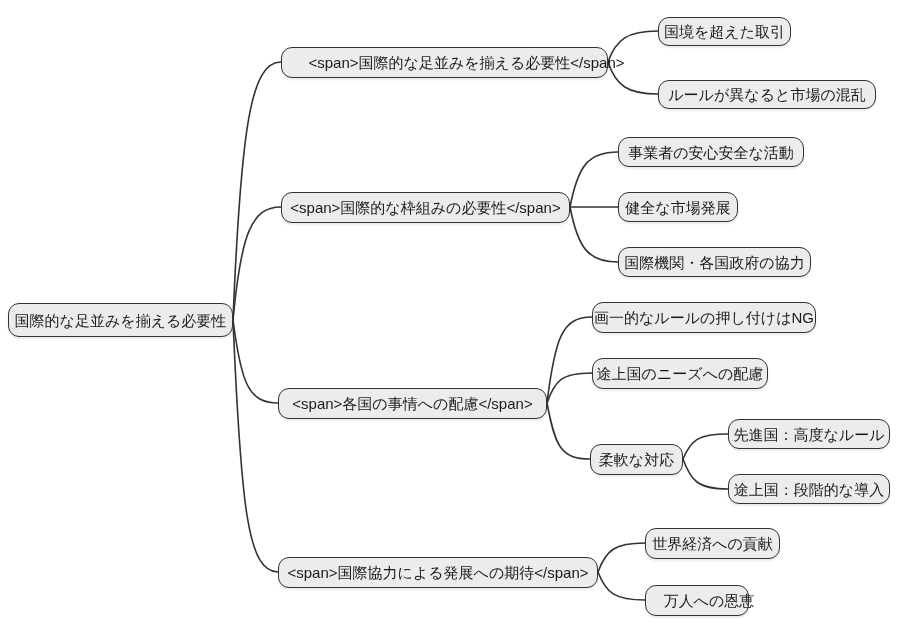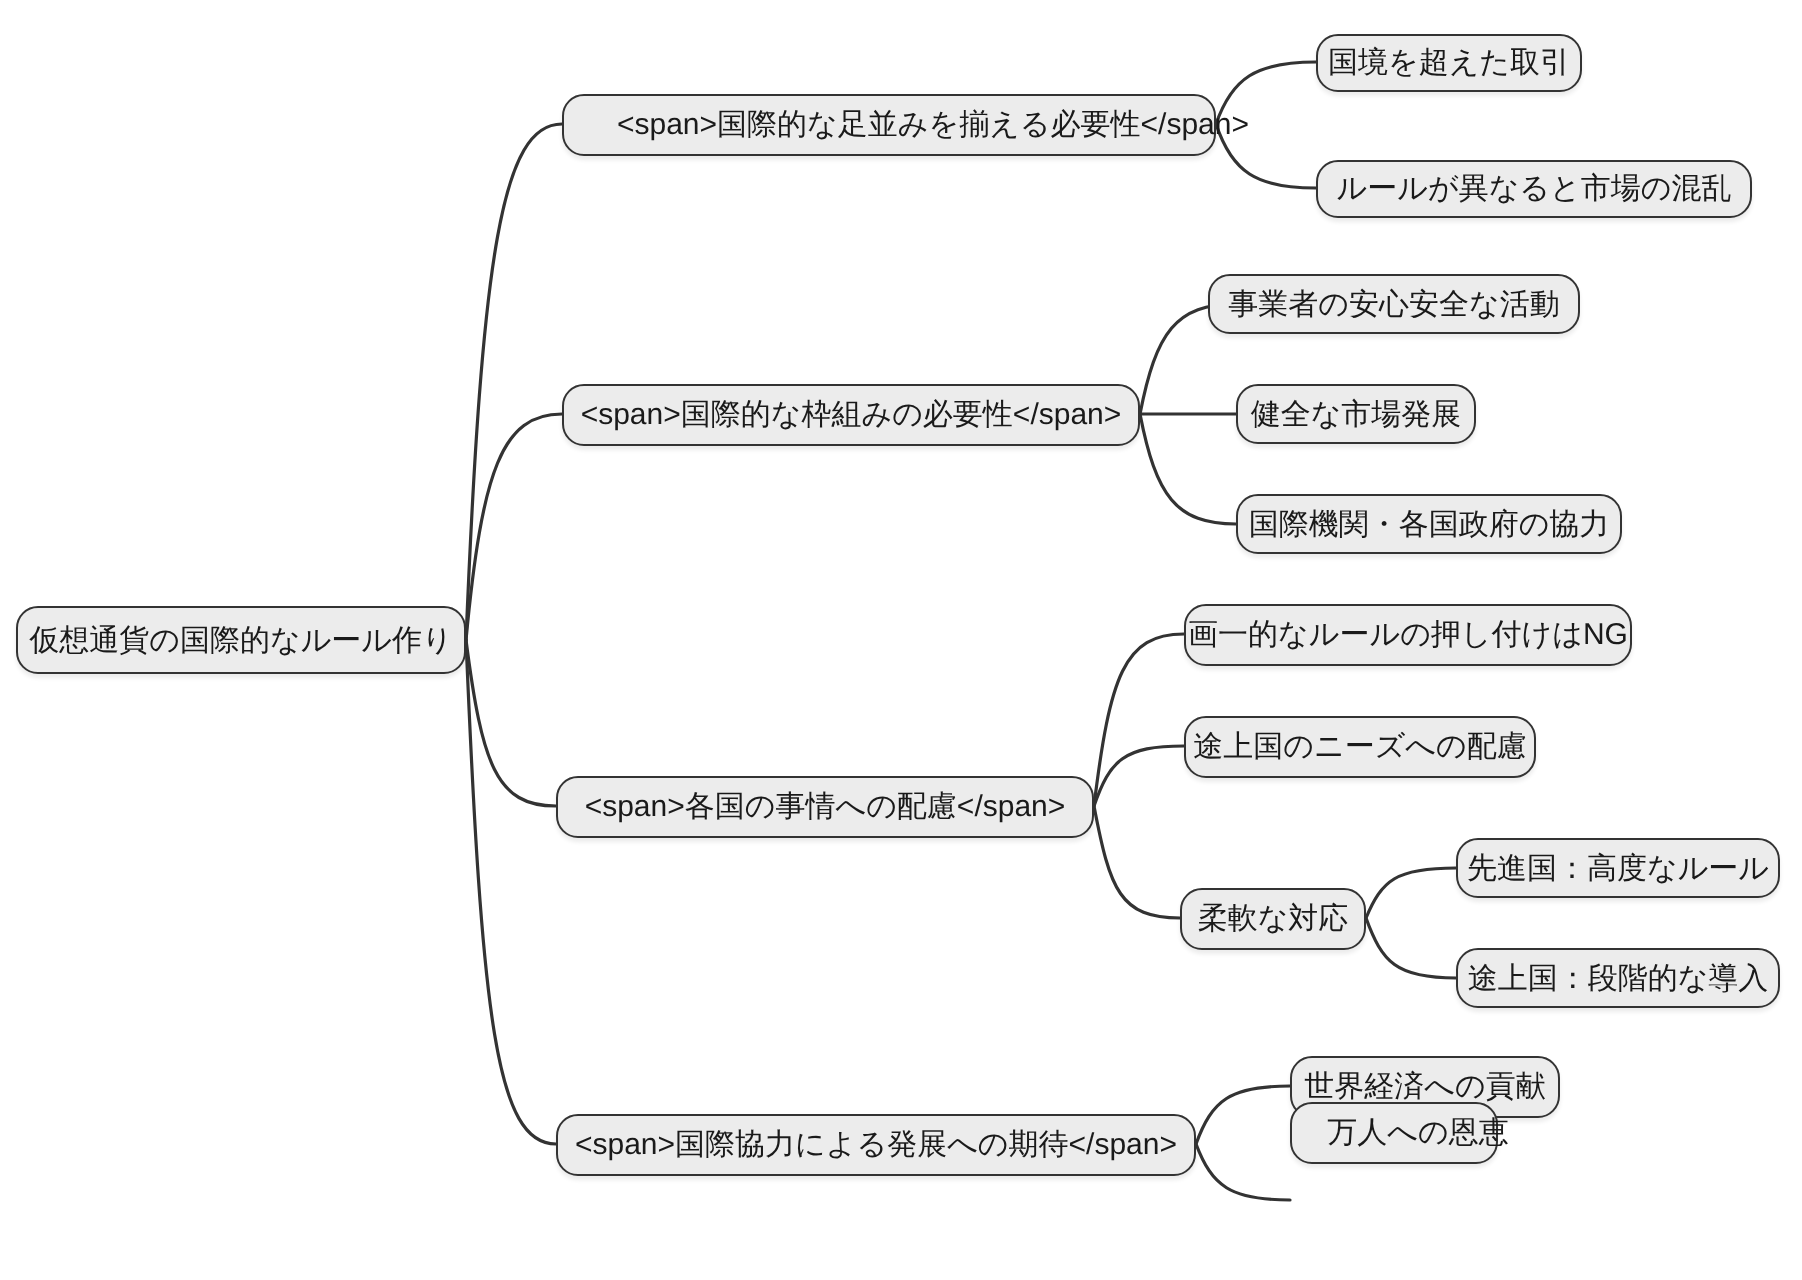--- a/index.html
+++ b/index.html
@@ -61,35 +61,35 @@
     <path d="M570,207 C578,248 588,262 618,262"></path>
     <path d="M547,403 C555,338 562,317 592,317"></path>
     <path d="M547,403 C555,380 562,373 592,373"></path>
     <path d="M547,403 C555,445 560,459 590,459"></path>
     <path d="M683,459 C691,440 698,434 728,434"></path>
     <path d="M683,459 C691,481 698,489 728,489"></path>
     <path d="M598,572 C606,550 615,543 645,543"></path>
     <path d="M598,572 C606,593 615,600 645,600"></path>
   </svg>
 
-  <div class="node" style="left:8px; top:303px; width:225px; height:34px;">仮想通貨の国際的なルール作り</div>
+  <div class="node" style="left:8px; top:303px; width:225px; height:34px;">国際的な足並みを揃える必要性</div>
 
   <div class="node" style="left:281px; top:47px; width:327px; height:31px;padding-left:44px;">&lt;span&gt;国際的な足並みを揃える必要性&lt;/span&gt;</div>
   <div class="node" style="left:658px; top:80px; width:218px; height:29px;">ルールが異なると市場の混乱</div>
   <div class="node" style="left:658px; top:17px; width:133px; height:29px;">国境を超えた取引</div>
 
   <div class="node" style="left:281px; top:192px; width:289px; height:31px;">&lt;span&gt;国際的な枠組みの必要性&lt;/span&gt;</div>
-  <div class="node" style="left:604px; top:137px; width:186px; height:30px;">事業者の安心安全な活動</div>
+  <div class="node" style="left:618px; top:137px; width:186px; height:30px;">事業者の安心安全な活動</div>
   <div class="node" style="left:618px; top:192px; width:120px; height:30px;">健全な市場発展</div>
   <div class="node" style="left:618px; top:247px; width:193px; height:30px;">国際機関・各国政府の協力</div>
 
   <div class="node" style="left:278px; top:388px; width:269px; height:31px;text-align:right;">&lt;span&gt;各国の事情への配慮&lt;/span&gt;</div>
   <div class="node" style="left:592px; top:302px; width:224px; height:31px;">画一的なルールの押し付けはNG</div>
   <div class="node" style="left:592px; top:358px; width:176px; height:31px;">途上国のニーズへの配慮</div>
   <div class="node" style="left:590px; top:444px; width:93px; height:31px;">柔軟な対応</div>
   <div class="node" style="left:728px; top:419px; width:162px; height:30px;">先進国：高度なルール</div>
   <div class="node" style="left:728px; top:474px; width:162px; height:30px;">途上国：段階的な導入</div>
 
   <div class="node" style="left:278px; top:557px; width:320px; height:31px;">&lt;span&gt;国際協力による発展への期待&lt;/span&gt;</div>
   <div class="node" style="left:645px; top:528px; width:135px; height:31px;">世界経済への貢献</div>
-  <div class="node" style="left:645px; top:551px; width:104px; height:31px;padding-left:24px;">万人への恩恵</div>
+  <div class="node" style="left:645px; top:585px; width:104px; height:31px;padding-left:24px;">万人への恩恵</div>
 
 </div>
 
 </body></html>

